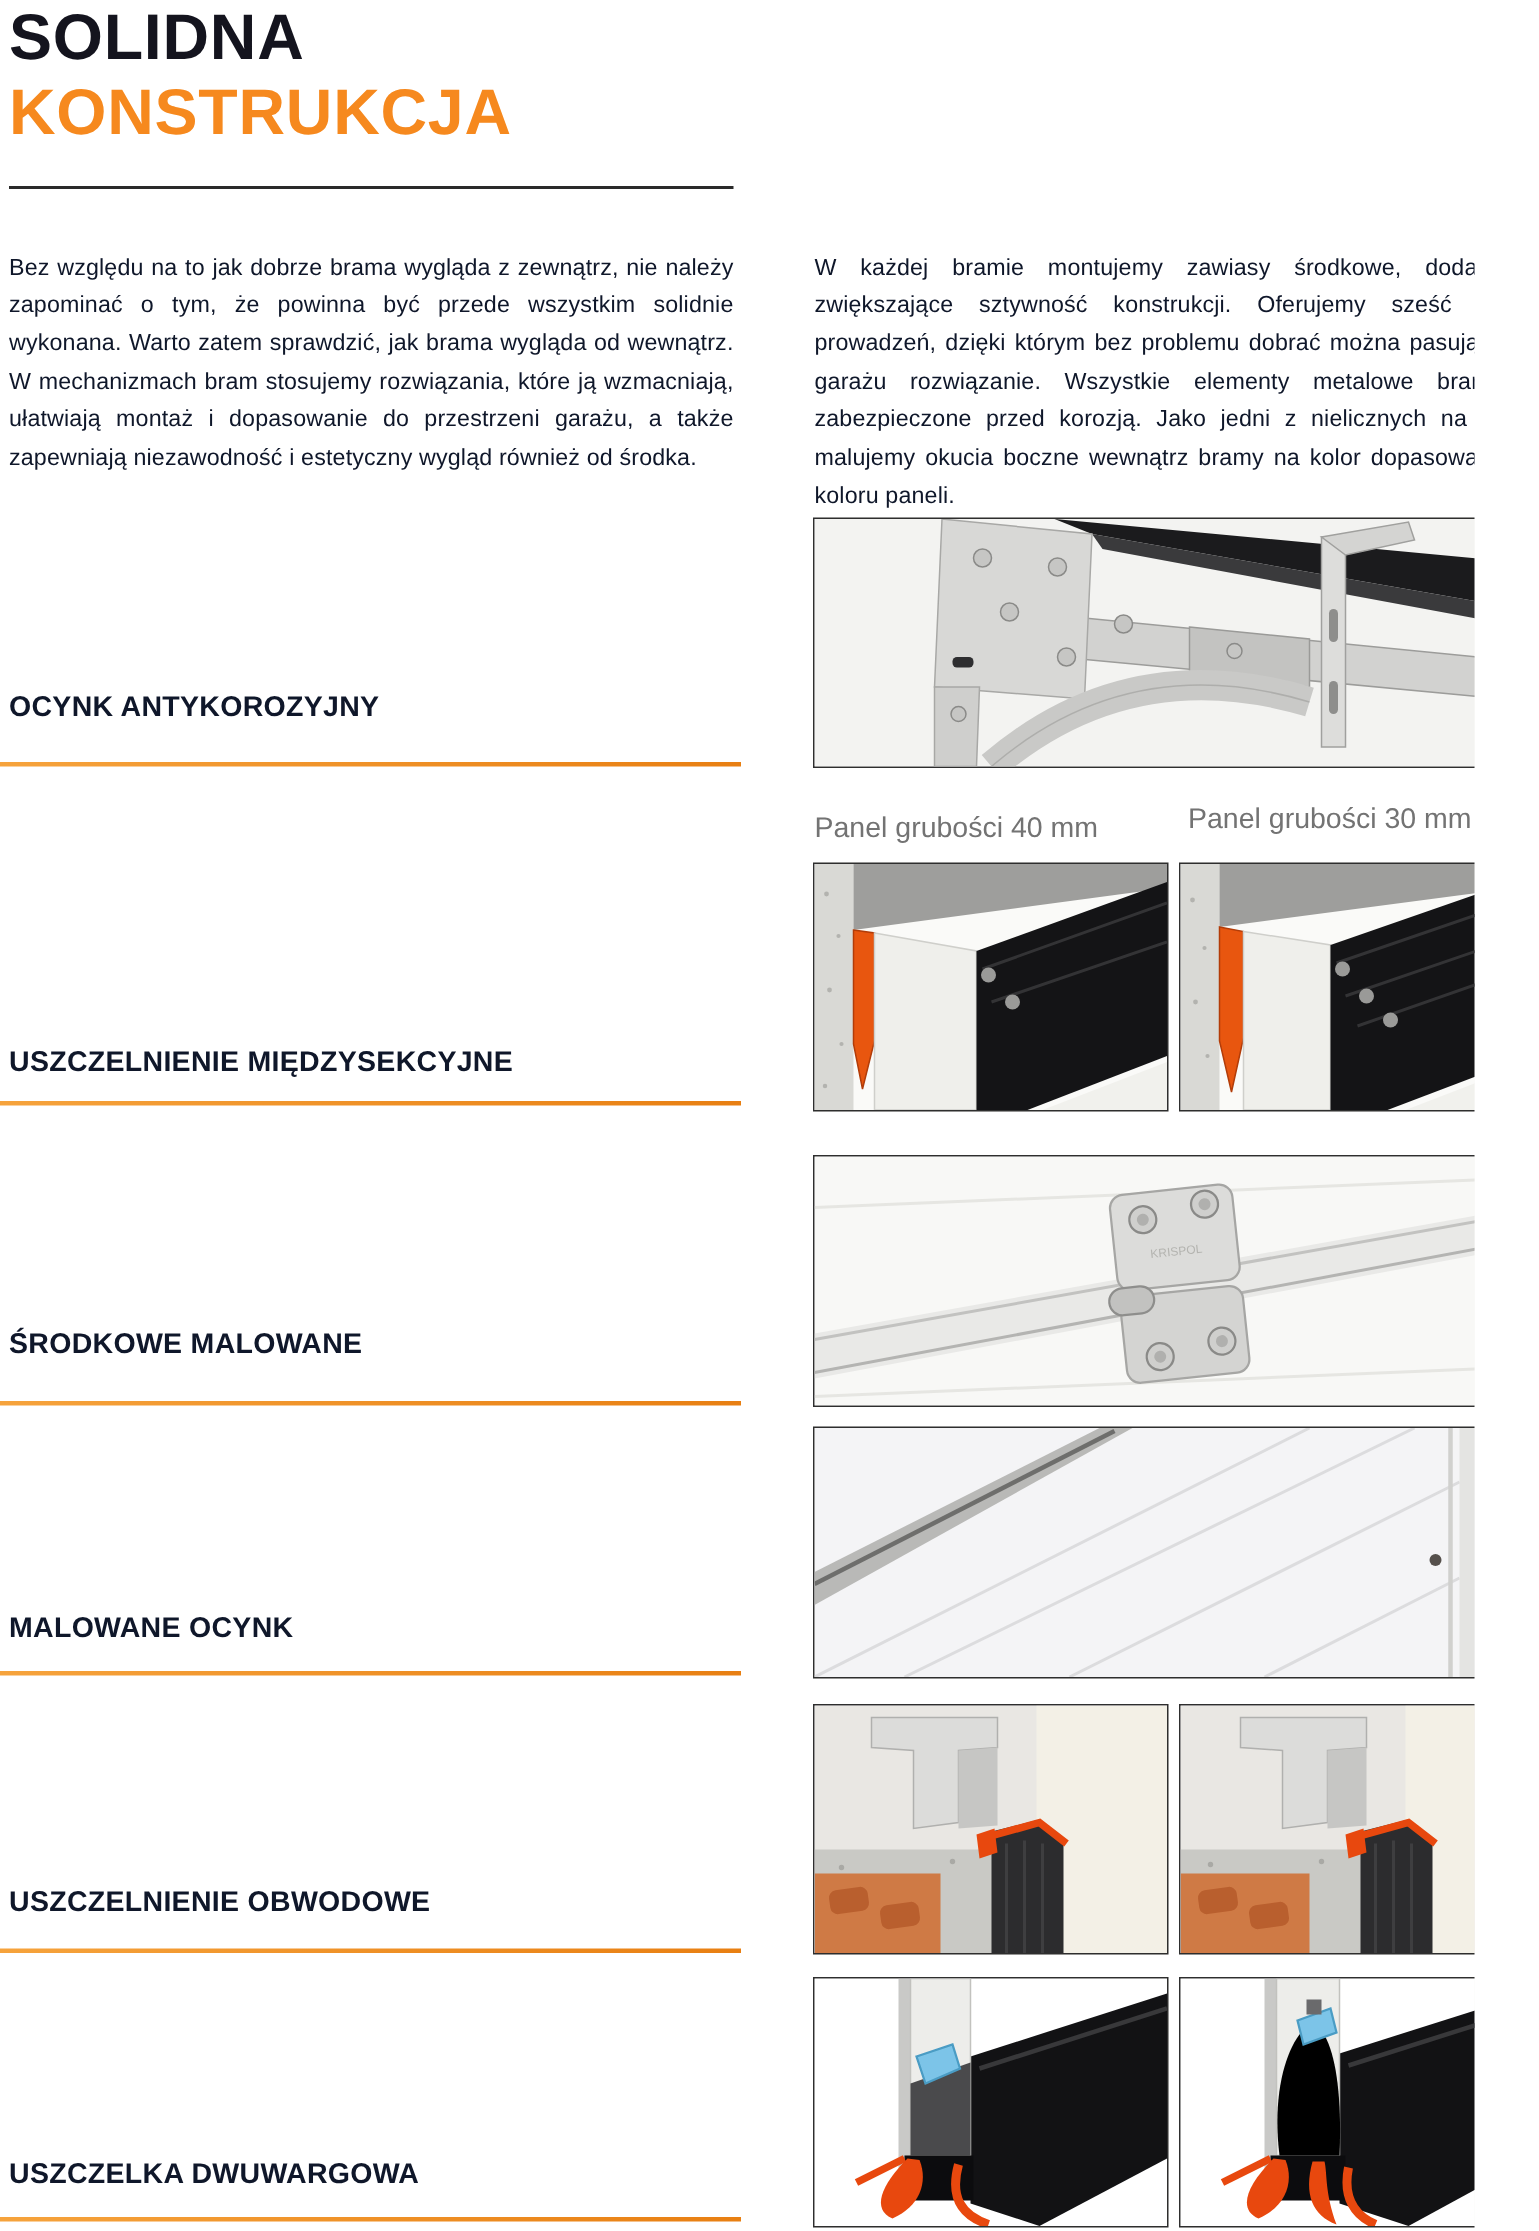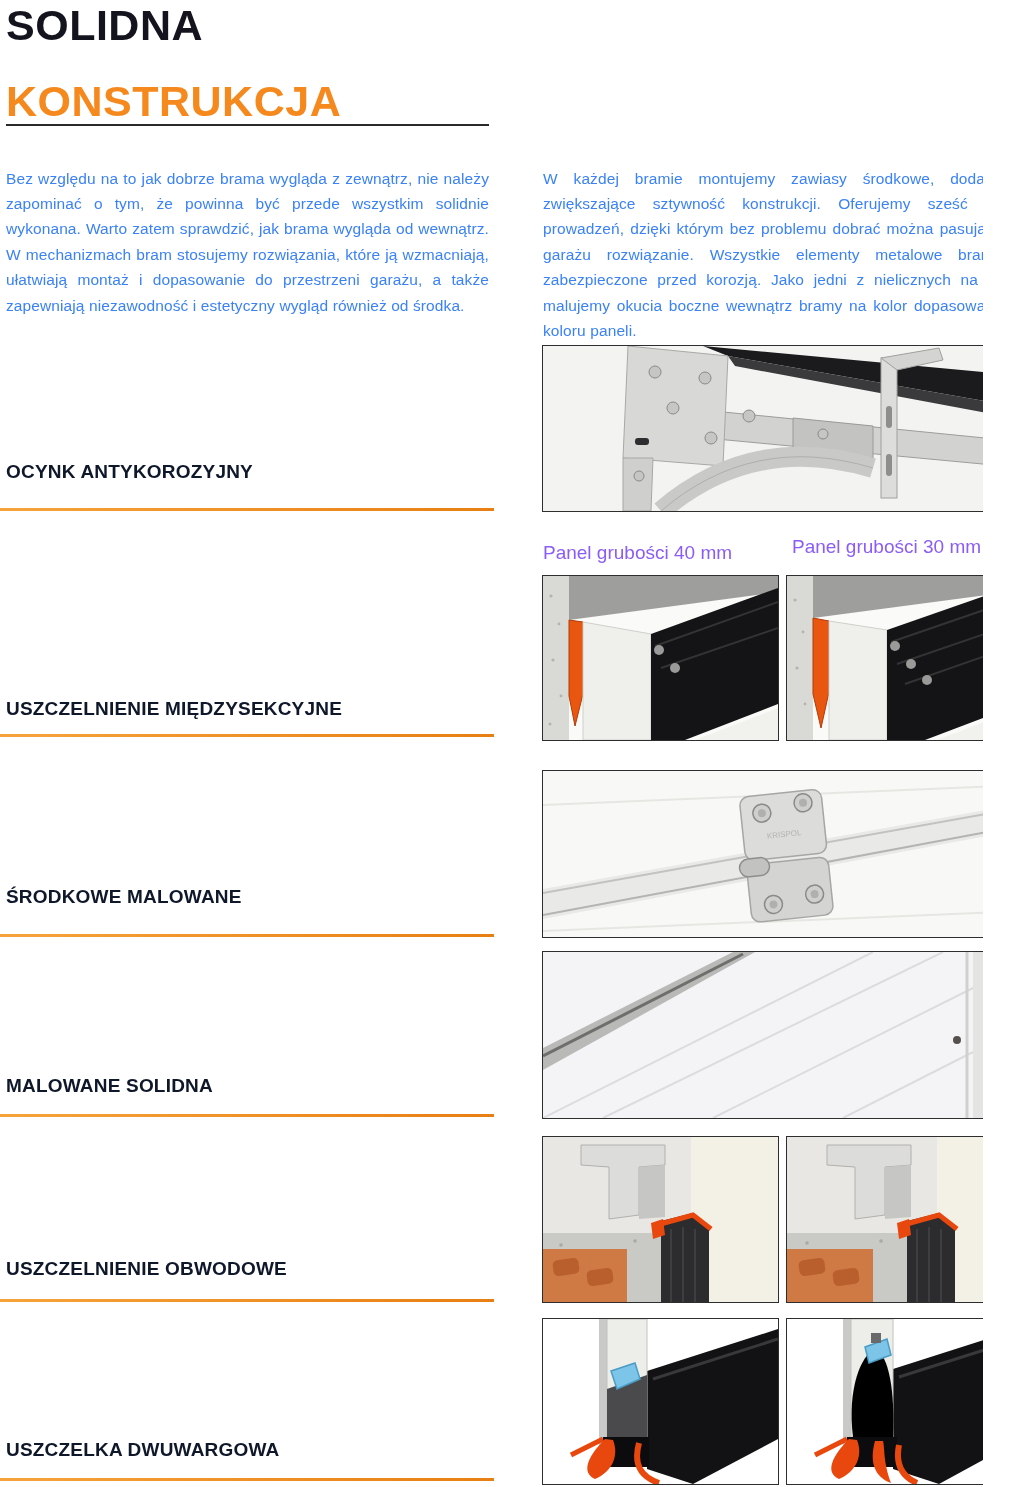--- a/index.html
+++ b/index.html
@@ -4,40 +4,40 @@
 <style>
   html,body{margin:0;padding:0;background:#ffffff;}
   body{font-family:"Liberation Sans","DejaVu Sans",sans-serif;}
   #page{position:relative;width:983px;height:1487px;background:#ffffff;overflow:hidden;}
 
   .abs{position:absolute;}
 
   
   .title{left:6px;top:0px;font-size:43px;line-height:50px;font-weight:bold;letter-spacing:0.5px;}
   .title .l1{color:#14141e;}
-  .title .l2{color:#f6891e;margin-top:26px;}
+  .title .l2{color:#f6891e;}
 
   .divider{left:6px;top:124px;width:483px;height:2px;background:#2a2a2a;}
 
   
-  .para{top:150px;width:483px;font-size:15.5px;line-height:25.4px;color:#3b82f6;
+  .para{top:150px;width:483px;font-size:15.5px;line-height:25.4px;color:#0f172a;
         text-align:justify;letter-spacing:0.1px;}
   .para.left{left:6px;}
   .para.right{left:543px;}
 
   
   .sec-title{left:6px;font-size:19px;font-weight:bold;color:#0f172a;letter-spacing:0.2px;white-space:nowrap;}
   .sec-rule{left:0px;width:494px;height:3px;background:linear-gradient(90deg,#f6a33c,#e87f12);}
 
   
   figure.img{margin:0;border:1px solid #2e2e2e;background:#f5f5f3;box-sizing:border-box;overflow:hidden;}
   figure.img svg{display:block;}
 
   
-  .panel-label{font-size:19px;color:#8b5cf6;white-space:nowrap;}
+  .panel-label{font-size:19px;color:#737373;white-space:nowrap;}
 </style>
 </head>
 <body>
 
 <div id="page">
 
   <div class="abs title">
     <div class="l1">SOLIDNA</div>
     <div class="l2">KONSTRUKCJA</div>
   </div>
@@ -152,21 +152,21 @@
           <circle cx="224" cy="40" r="4"></circle>
             <circle cx="266" cy="34" r="4"></circle>
           <circle cx="226" cy="132" r="4"></circle>
             <circle cx="268" cy="126" r="4"></circle>
         </g>
         <text x="244" y="66" font-size="8" fill="#b4b4b0" text-anchor="middle" font-family="Liberation Sans, sans-serif">KRISPOL</text>
       </g>
     </svg>
   </figure>
 
-  <div class="abs sec-title" style="top:1075px">MALOWANE SOLIDNA</div>
+  <div class="abs sec-title" style="top:1075px">MALOWANE OCYNK</div>
   <div class="abs sec-rule" style="top:1114px"></div>
 
   <figure class="abs img" style="left:542px;top:951px;width:484px;height:168px">
     <svg width="482" height="166" viewBox="0 0 482 166">
       <rect x="0" y="0" width="482" height="166" fill="#f4f4f6"></rect>
       <polygon points="0,96 190,0 212,0 0,118" fill="#b9b9b7"></polygon>
       <line x1="0" y1="104" x2="200" y2="2" stroke="#6e6e6c" stroke-width="3"></line>
       <g stroke="#dcdcde" stroke-width="2">
         <line x1="0" y1="166" x2="330" y2="0"></line>
         <line x1="60" y1="166" x2="400" y2="0"></line>

